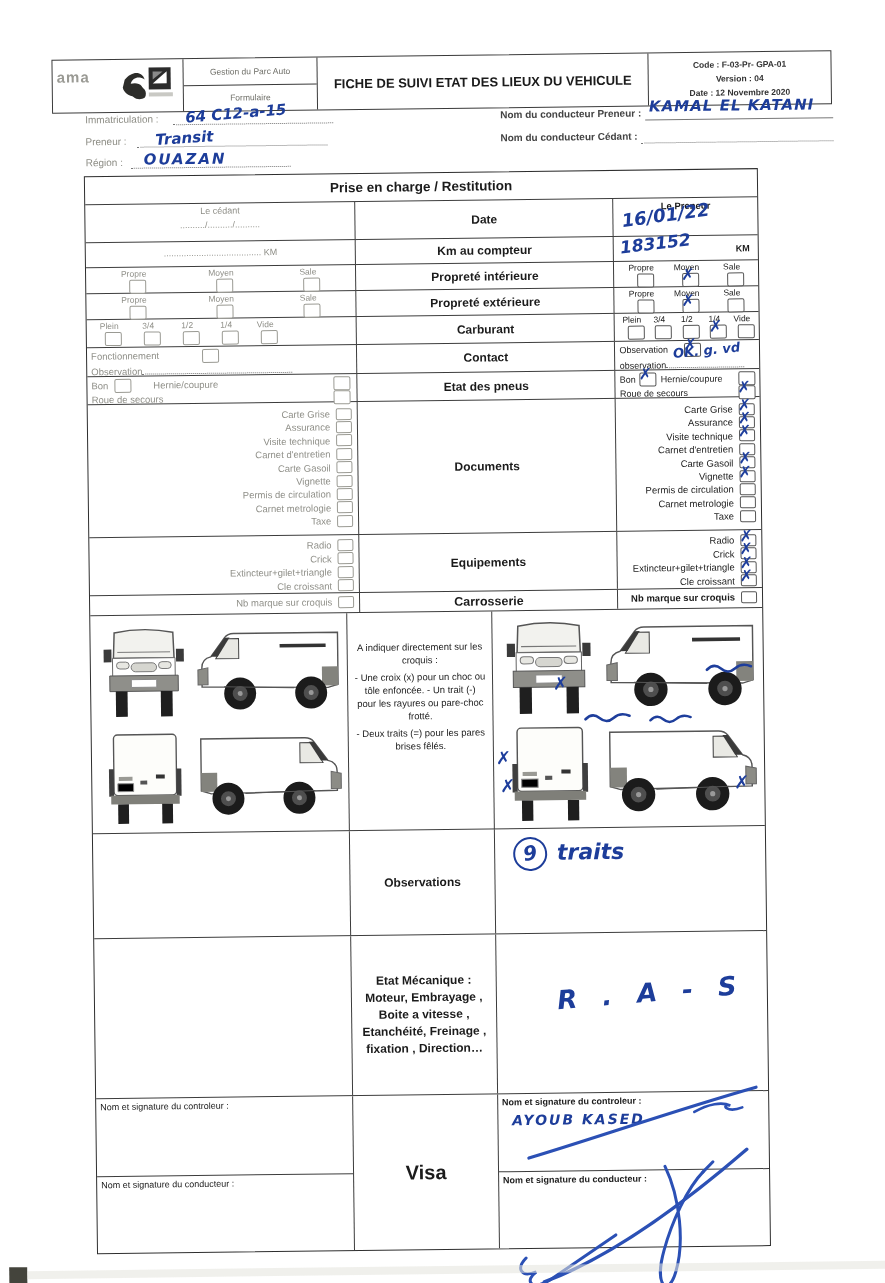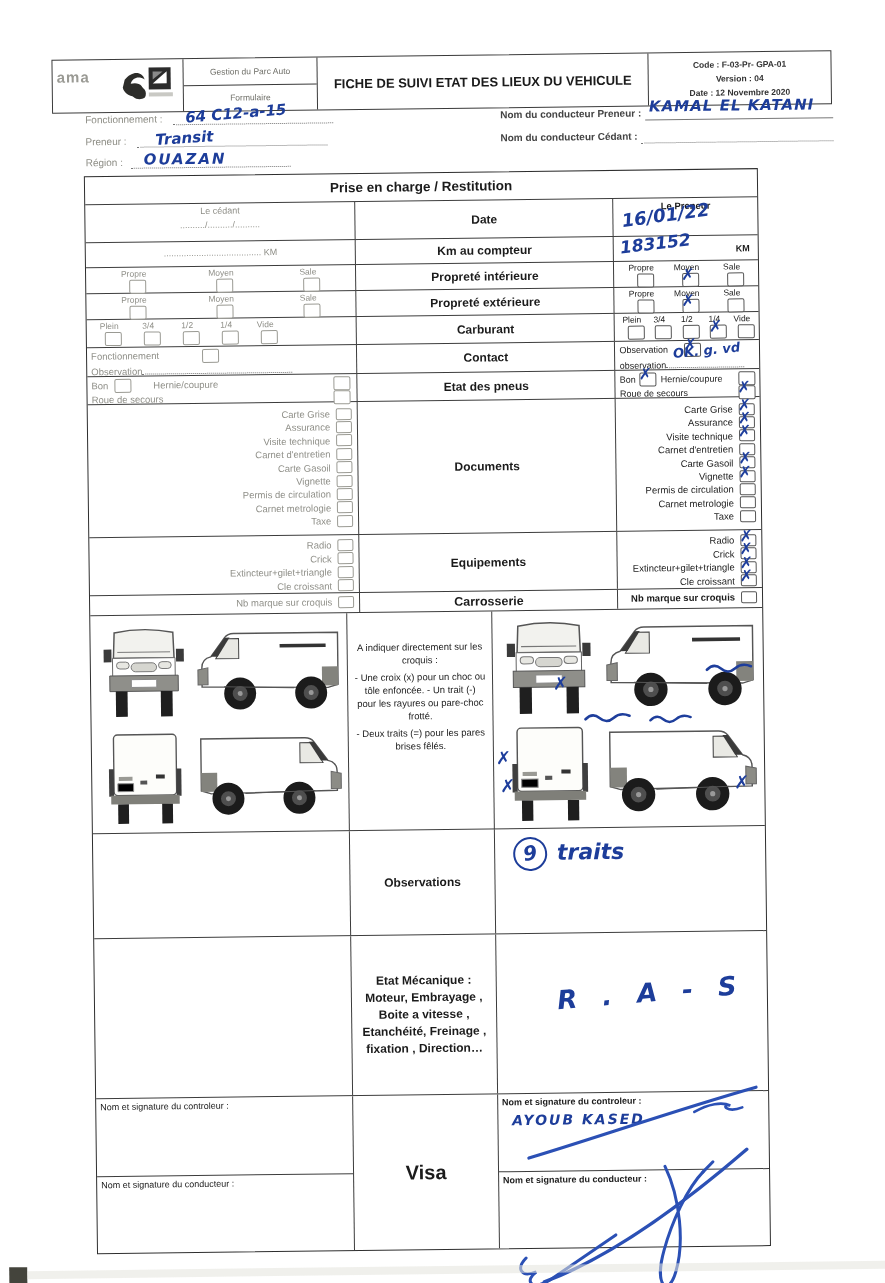--- a/index.html
+++ b/index.html
@@ -113,21 +113,21 @@
     </div>
     <div class="hdr-title">FICHE DE SUIVI ETAT DES LIEUX DU VEHICULE</div>
     <div class="hdr-code">
       <span>Code : F-03-Pr- GPA-01</span>
       <span>Version : 04</span>
       <span>Date : 12 Novembre 2020</span>
     </div>
   </div>
 
   <div class="info">
-    <span class="fld" style="left:0;top:2px;">Fonctionnement :</span>
+    <span class="fld" style="left:0;top:2px;">Immatriculation :</span>
     <span class="fline" style="position:absolute;left:88px;top:2px;width:160px;"></span>
     <span class="hw" style="position:absolute;left:100px;top:-6px;font-size:15px;transform:rotate(-4deg);">64 C12-a-15</span>
 
     <span class="fld" style="left:0;top:24px;">Preneur :</span>
     <span class="fline" style="position:absolute;left:52px;top:24px;width:190px;"></span>
     <span class="hw" style="position:absolute;left:70px;top:18px;font-size:15px;transform:rotate(-3deg);">Transit</span>
 
     <span class="fld" style="left:0;top:45px;text-align:right;">Région :</span>
     <span class="fline" style="position:absolute;left:45px;top:45px;width:160px;"></span>
     <span class="hw" style="position:absolute;left:58px;top:39px;font-size:15px;letter-spacing:2px;">OUAZAN</span>

